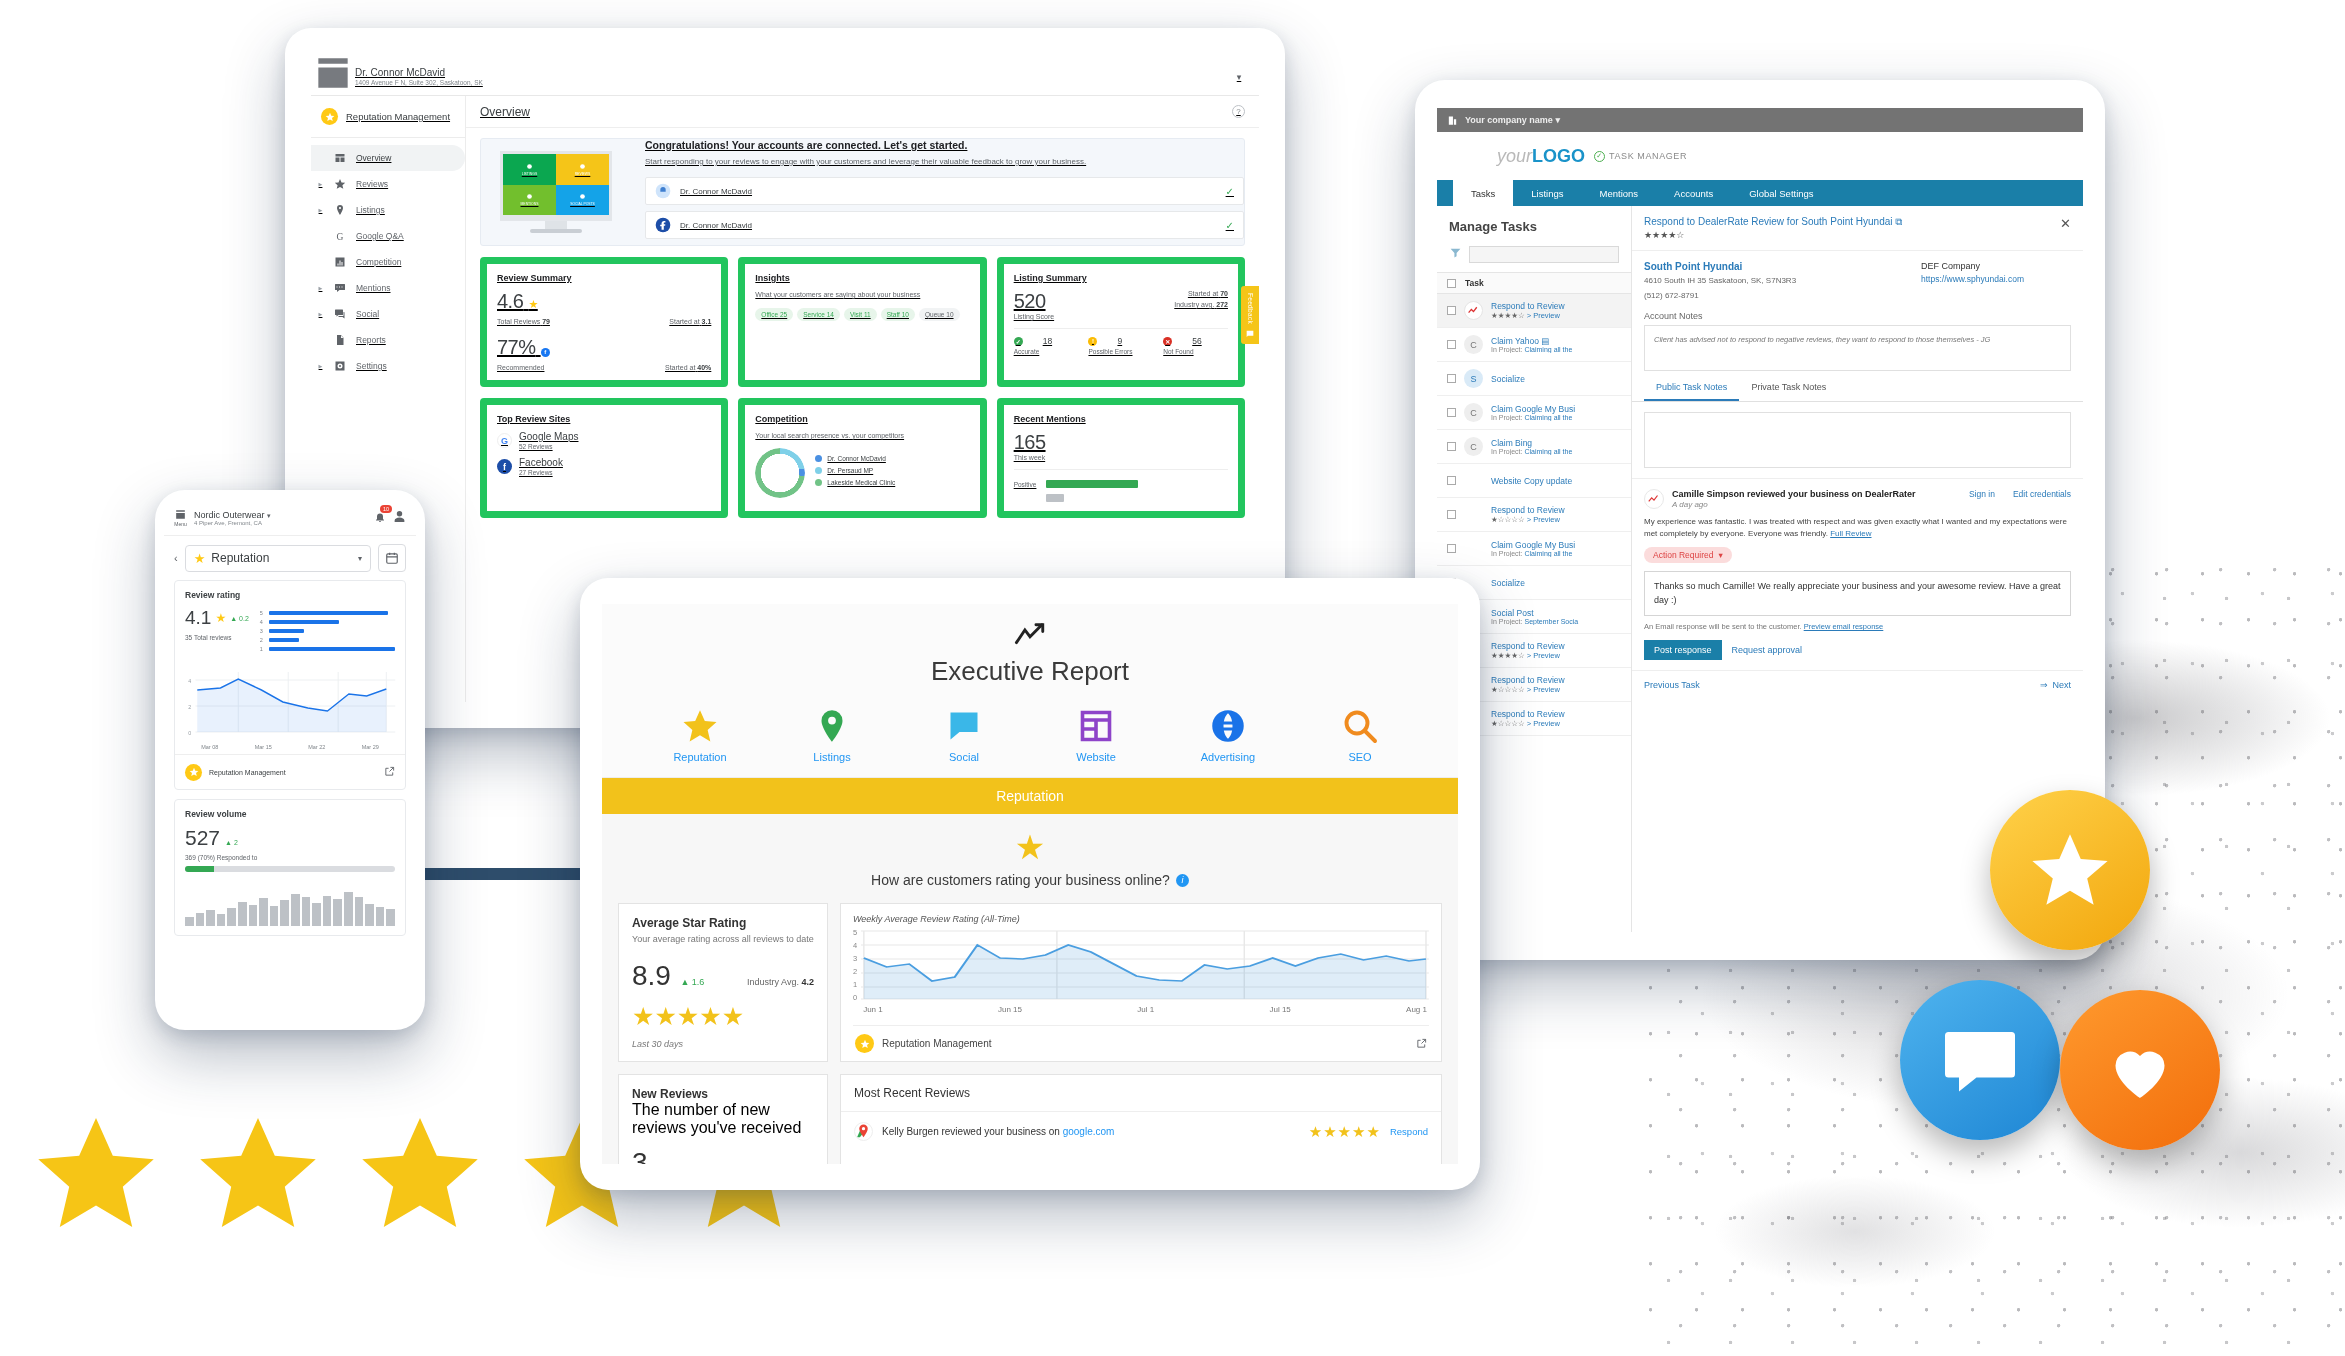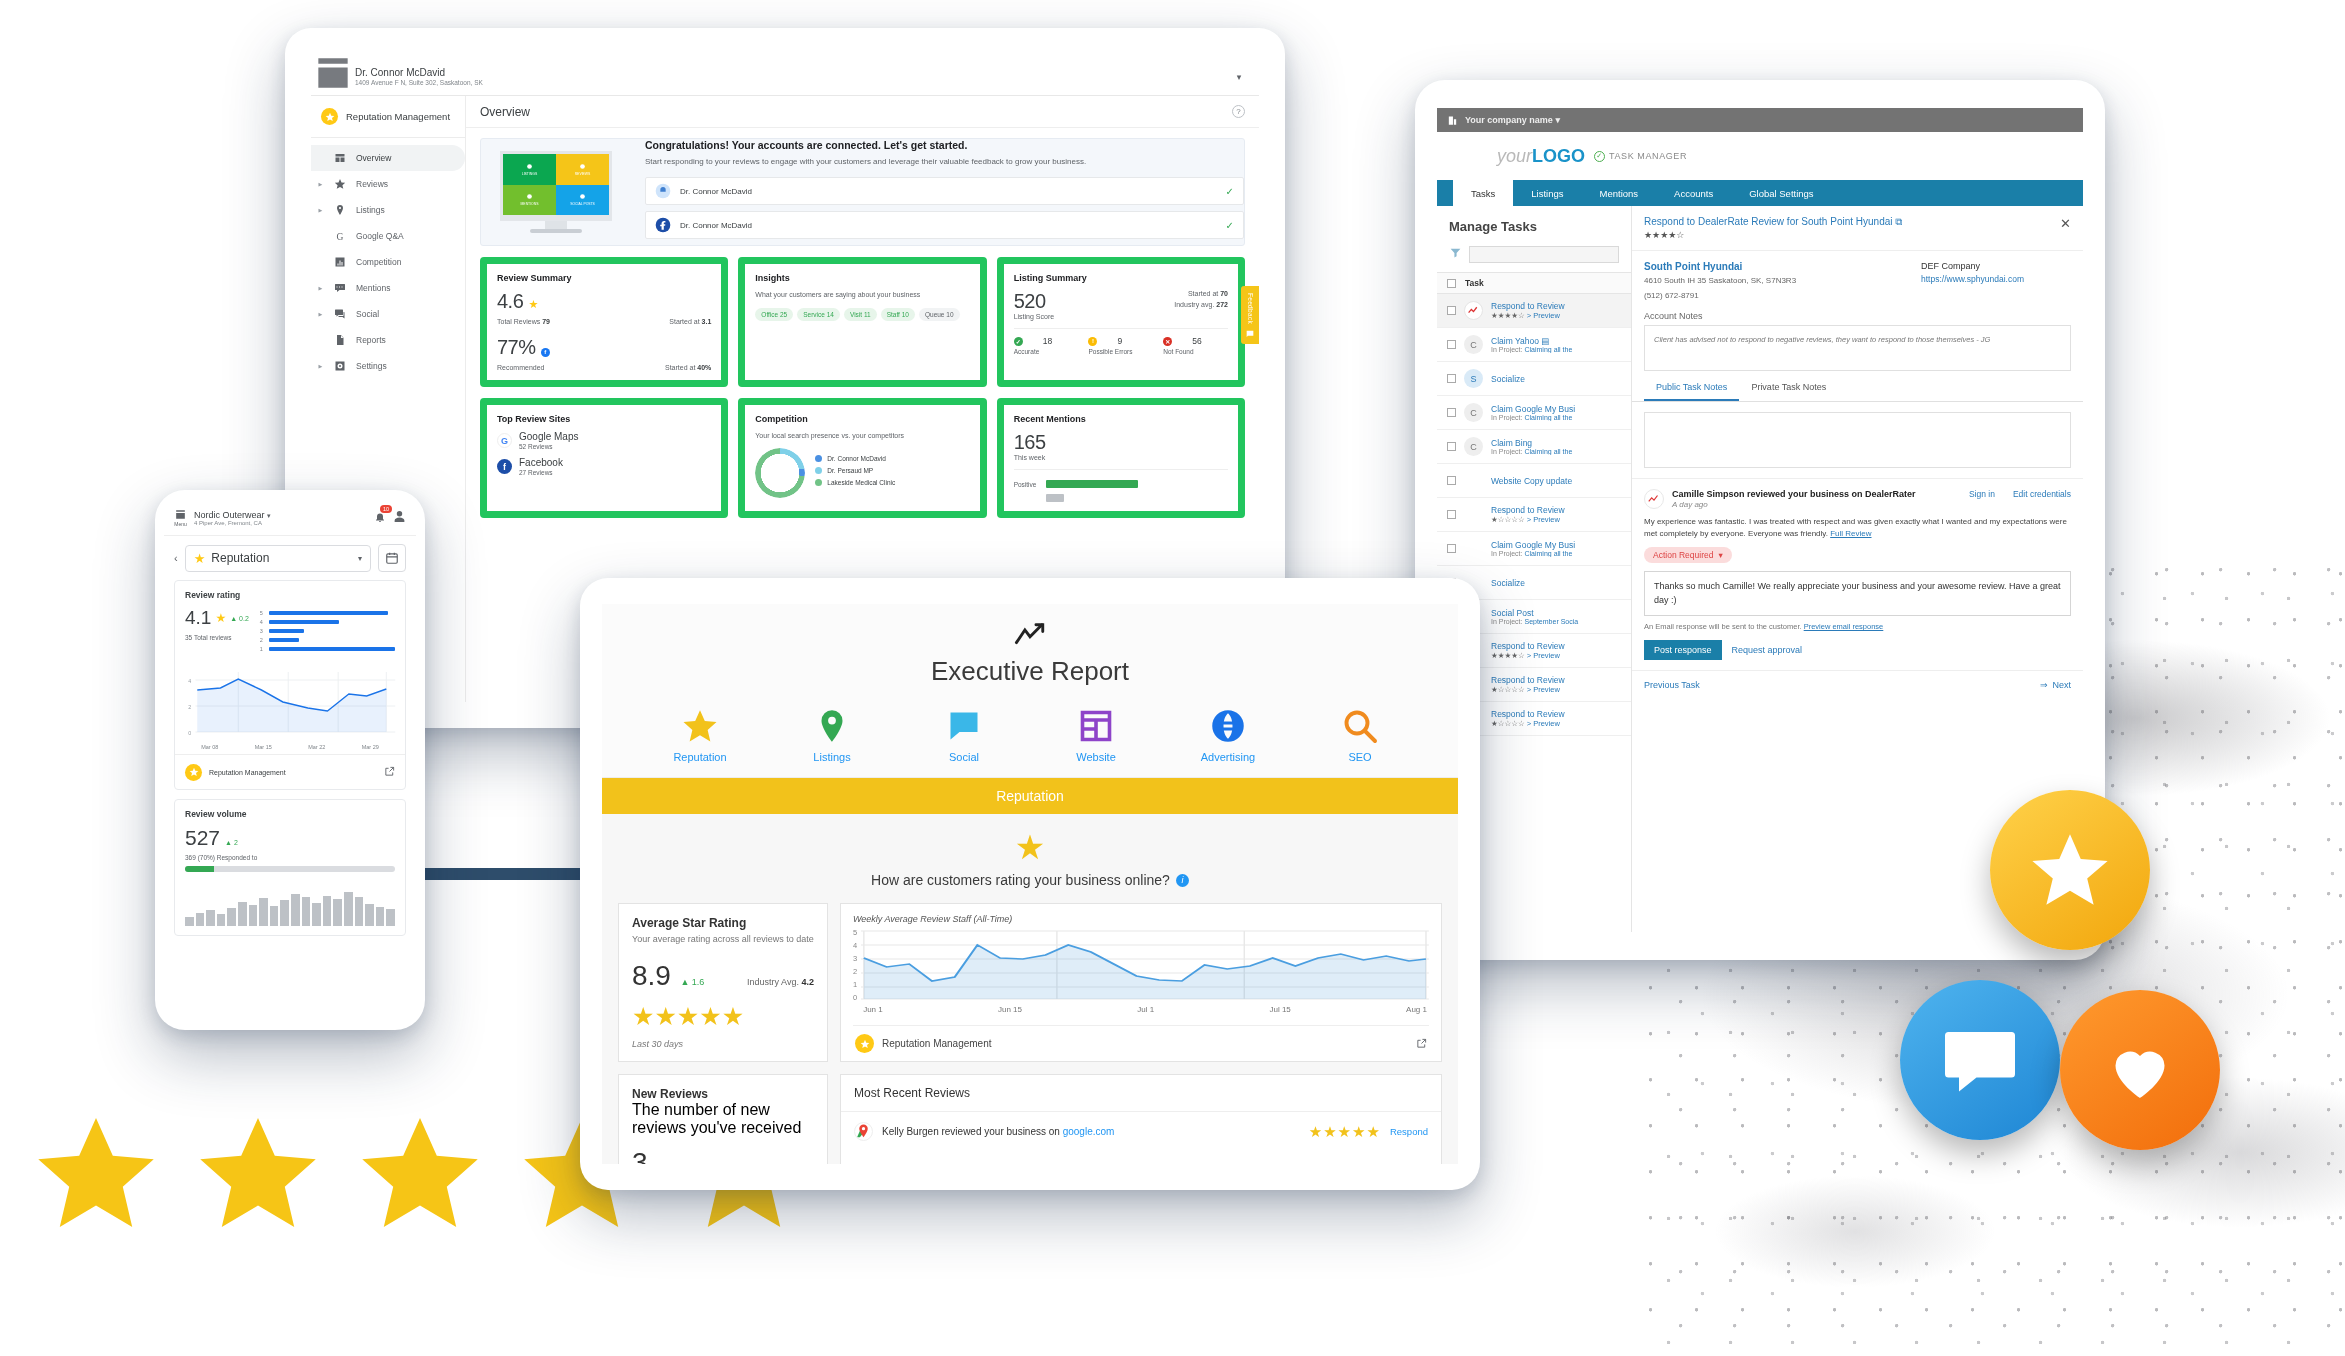--- a/index.html
+++ b/index.html
@@ -39,21 +39,21 @@
     opacity:.75;
   }
 
   
   .device { position: absolute; background: #fff; border-radius: 34px; z-index: 3; }
   .shadow-lg { box-shadow: 0 26px 60px rgba(20,40,70,.30), 0 6px 18px rgba(20,40,70,.16); }
 
   
   #desktop-device {
     left: 285px; top: 28px; width: 1000px; height: 700px;
-    border-radius: 26px; padding: 30px 26px 26px 26px; background: #fff;
+    border-radius: 26px; padding: 30px 26px 26px 26px; background: #fff; text-decoration: underline;
   }
   #desktop-screen {
     width: 100%; height: 100%; background: #fff; overflow: hidden;
     border-radius: 4px; position: relative; display: flex; flex-direction: column;
   }
   .dt-topbar { height: 38px; display: flex; align-items: center; border-bottom: 1px solid #e8e8e8; background: #fff; }
   .dt-menu-btn { width: 44px; display: flex; flex-direction: column; align-items: center; justify-content: center; gap: 1px; color: #5f6368; }
   .dt-menu-btn .lbl { font-size: 5px; letter-spacing: .3px; }
   .dt-biz { flex: 1; }
   .dt-biz .nm { font-size: 10px; color: #3c4043; }
@@ -1121,21 +1121,21 @@
               <span class="v">8.9</span>
               <span class="dl">▲ <span>1.6</span></span>
             </div>
             <div class="ia"><span>Industry Avg.</span> <b>4.2</b></div>
           </div>
           <div class="star5">★★★★★</div>
           <div class="last30">Last 30 days</div>
         </div>
 
         <div class="er-card r">
-          <div class="wk-t">Weekly Average Review Staff (All-Time)</div>
+          <div class="wk-t">Weekly Average Review Rating (All-Time)</div>
           <div class="wk-chart">
             <div class="wk-y" id="wk-y">
                 <span>5</span>
                 <span>4</span>
                 <span>3</span>
                 <span>2</span>
                 <span>1</span>
                 <span>0</span>
               </div>
             <div class="wk-plot">

